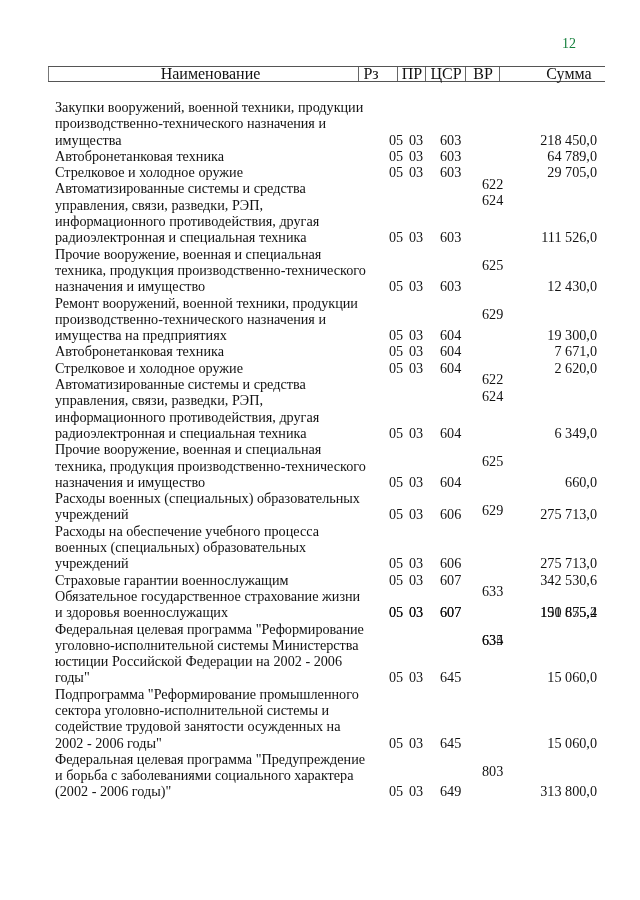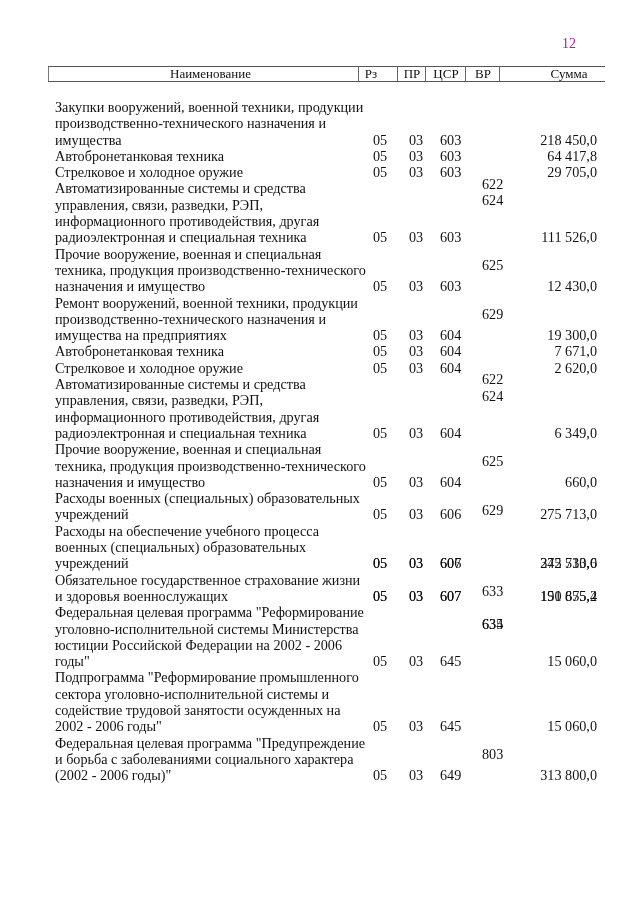--- a/index.html
+++ b/index.html
@@ -4,26 +4,26 @@
 <style>
   html, body { margin: 0; padding: 0; background: #ffffff; }
   body {
     width: 640px; height: 900px; position: relative; overflow: hidden;
     font-family: "Liberation Serif", "DejaVu Serif", serif;
     color: #111111;
     font-size: 14.2px;
   }
   .page-number {
     position: absolute; left: 562px; top: 36px;
-    font-size: 14px; color: #a21caf;
+    font-size: 14px; color: #15803d;
   }
   .header {
     position: absolute; left: 48px; top: 66px; width: 557px; height: 14px;
     border-top: 1px solid #555; border-bottom: 1px solid #555;
-    font-size: 13px; line-height: 14px;
+    font-size: 16px; line-height: 14px;
   }
   .header .h-left-tick {
     position: absolute; left: 0; top: 0; height: 14px; border-left: 1px solid #777;
   }
   .hcell { position: absolute; top: 0; height: 14px; text-align: center; }
   .hcell.sep { border-left: 1px solid #666; }
   .h-name { left: 0; width: 325px; }
   .h-rz { left: 310px; width: 24px; }
   .h-pr { left: 349px; width: 28px; }
   .h-csr { left: 377px; width: 40px; }
@@ -34,21 +34,21 @@
     position: absolute; left: 55px; top: 99px; width: 550px;
   }
   .row { position: relative; display: block; }
   .row .name {
     display: block; width: 315px; line-height: 16.3px; white-space: pre-line;
   }
   .row .codes {
     position: absolute; bottom: 0; left: 0; width: 550px; height: 16.3px; line-height: 16.3px;
   }
   .c { position: absolute; top: 0; }
-  .c-rz { left: 318px; text-align: right; }
+  .c-rz { left: 334px; text-align: right; }
   .c-pr { left: 354px; }
   .c-csr { left: 385px; }
   .c-vr { left: 427px; margin-top: 28px; }
   .c-sum { right: 8px; text-align: right; }
 </style>
 </head>
 <body>
 
 <div class="page-number">12</div>
 
@@ -75,21 +75,21 @@
         <span class="c c-sum">218 450,0</span>
       </div>
     </div>
     <div class="row">
       <span class="name">Автобронетанковая техника</span>
       <div class="codes">
         <span class="c c-rz">05</span>
         <span class="c c-pr">03</span>
         <span class="c c-csr">603</span>
         <span class="c c-vr">622</span>
-        <span class="c c-sum">64 417,8</span>
+        <span class="c c-sum">64 789,0</span>
       </div>
     </div>
     <div class="row">
       <span class="name">Стрелковое и холодное оружие</span>
       <div class="codes">
         <span class="c c-rz">05</span>
         <span class="c c-pr">03</span>
         <span class="c c-csr">603</span>
         <span class="c c-vr">624</span>
         <span class="c c-sum">29 705,0</span>
@@ -194,20 +194,21 @@
 учреждений</span>
       <div class="codes">
         <span class="c c-rz">05</span>
         <span class="c c-pr">03</span>
         <span class="c c-csr">606</span>
         <span class="c c-vr">633</span>
         <span class="c c-sum">275 713,0</span>
       </div>
     </div>
     <div class="row">
+      <span class="name">Страховые гарантии военнослужащим</span>
       <div class="codes">
         <span class="c c-rz">05</span>
         <span class="c c-pr">03</span>
         <span class="c c-csr">607</span>
         <span class="c c-vr"></span>
         <span class="c c-sum">342 530,6</span>
       </div>
     </div>
     <div class="row">
       <span class="name">Обязательное государственное страхование жизни

